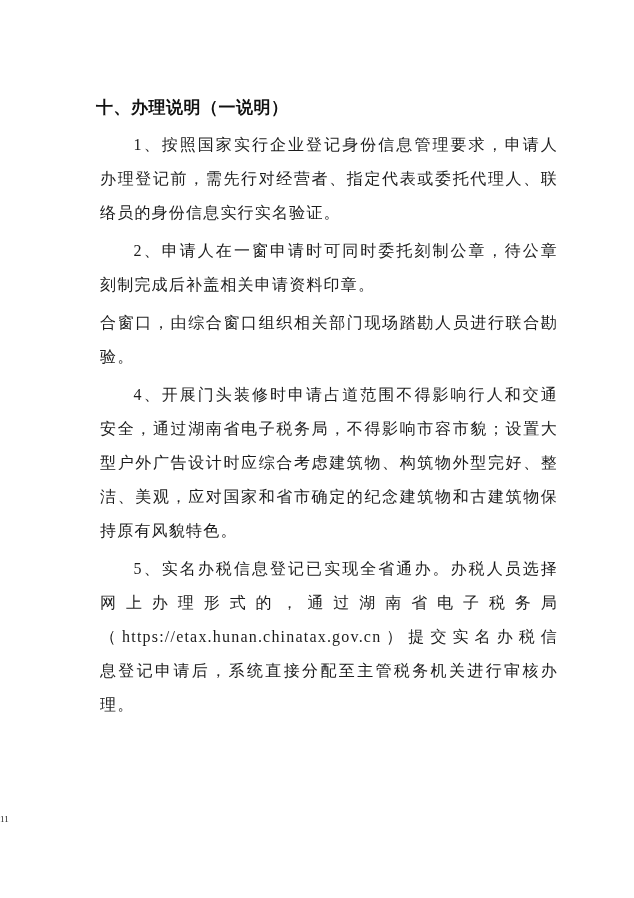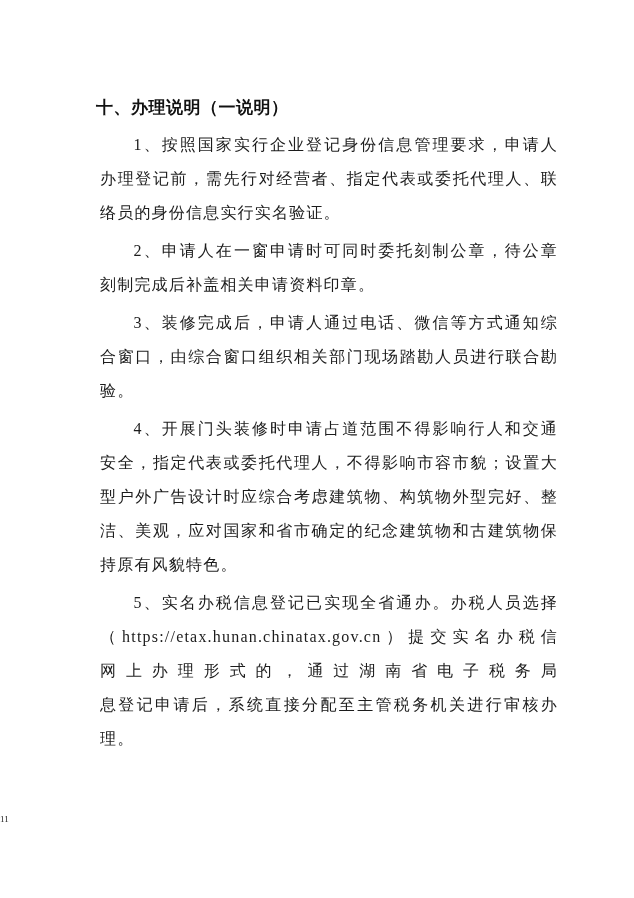--- a/index.html
+++ b/index.html
@@ -73,37 +73,36 @@
     <div class="line">办理登记前，需先行对经营者、指定代表或委托代理人、联</div>
     <div class="line end">络员的身份信息实行实名验证。</div>
   </div>
 
   <div class="para">
     <div class="line first">2、申请人在一窗申请时可同时委托刻制公章，待公章</div>
     <div class="line end">刻制完成后补盖相关申请资料印章。</div>
   </div>
 
   <div class="para">
-    <div class="line first">3、装修完成后，申请人通过电话、微信等方式通知综</div>
     <div class="line">合窗口，由综合窗口组织相关部门现场踏勘人员进行联合勘</div>
     <div class="line end">验。</div>
   </div>
 
   <div class="para">
     <div class="line first">4、开展门头装修时申请占道范围不得影响行人和交通</div>
-    <div class="line">安全，指定代表或委托代理人，不得影响市容市貌；设置大</div>
+    <div class="line">安全，通过湖南省电子税务局，不得影响市容市貌；设置大</div>
     <div class="line">型户外广告设计时应综合考虑建筑物、构筑物外型完好、整</div>
     <div class="line">洁、美观，应对国家和省市确定的纪念建筑物和古建筑物保</div>
     <div class="line end">持原有风貌特色。</div>
   </div>
 
   <div class="para">
     <div class="line first">5、实名办税信息登记已实现全省通办。办税人员选择</div>
+    <div class="line">网上办理形式的，通过湖南省电子税务局</div>
     <div class="line">（https://etax.hunan.chinatax.gov.cn）提交实名办税信</div>
-    <div class="line">网上办理形式的，通过湖南省电子税务局</div>
     <div class="line">息登记申请后，系统直接分配至主管税务机关进行审核办</div>
     <div class="line end">理。</div>
   </div>
 
 
   <div class="page-number">11</div>
 
 </div>
 
 </body></html>

